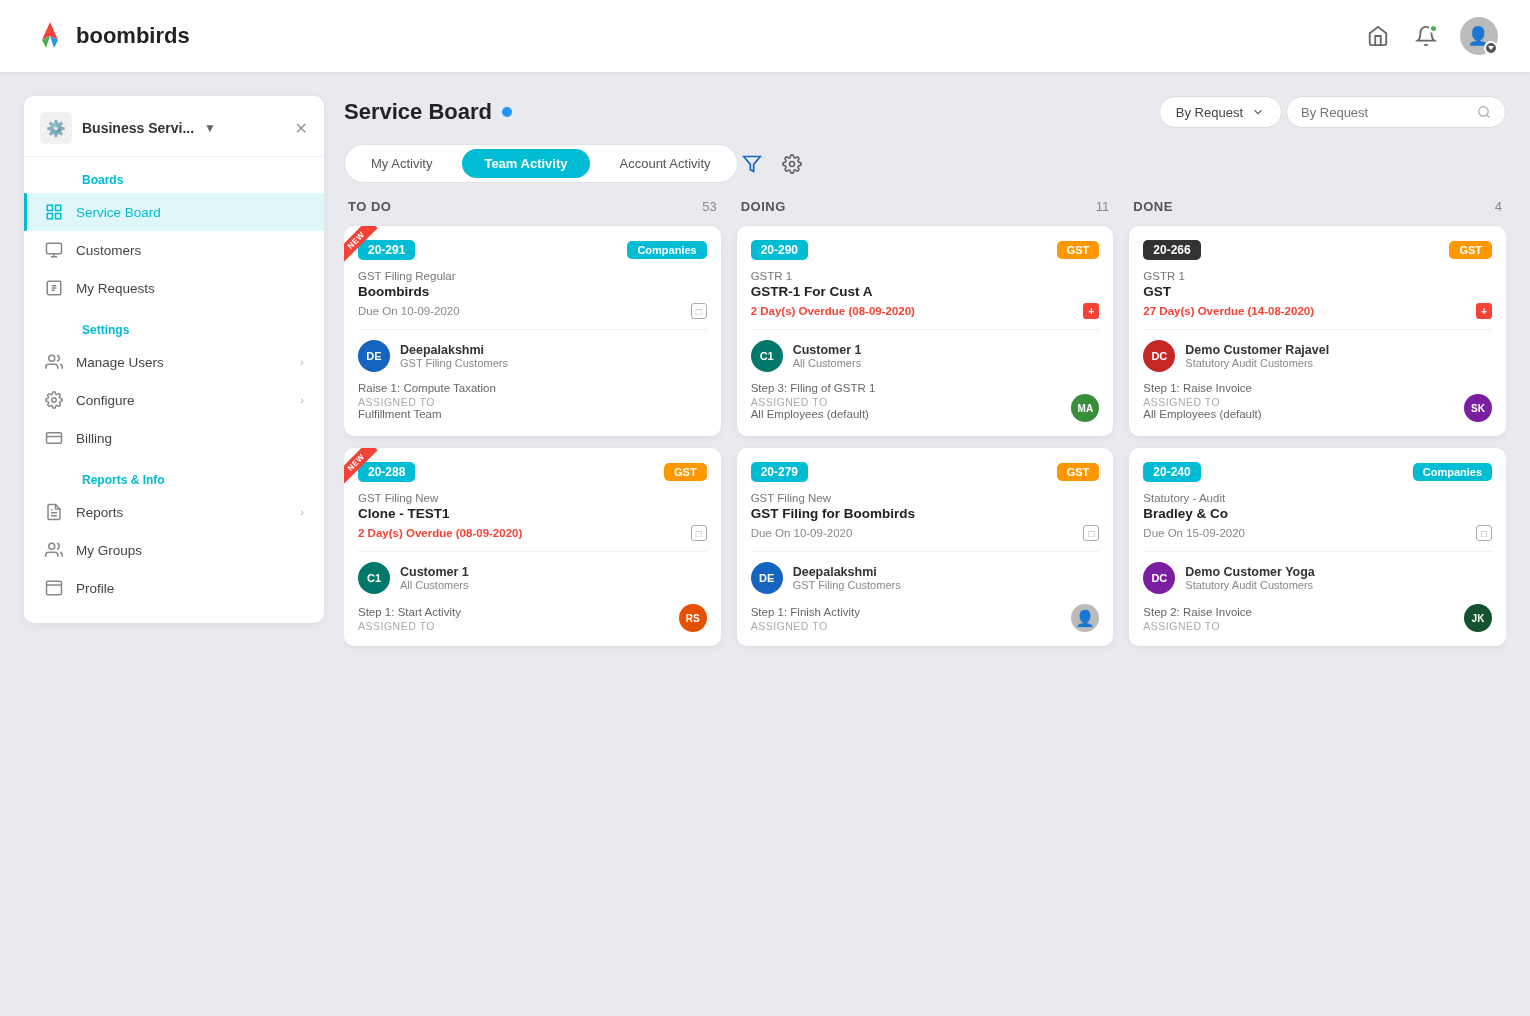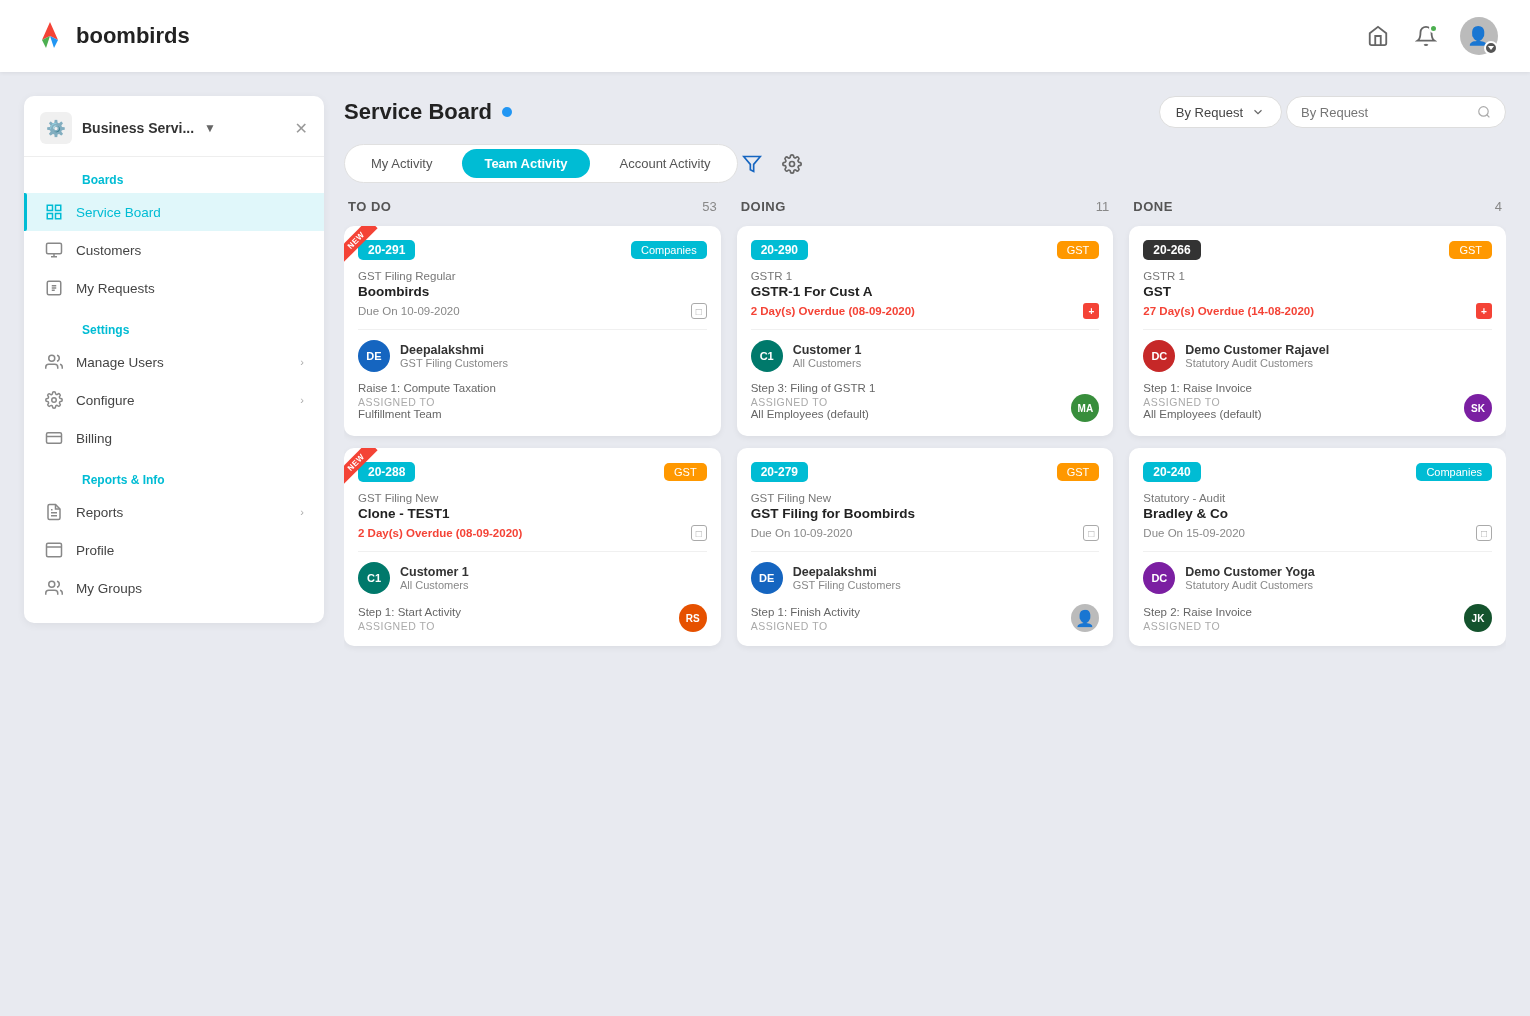--- a/index.html
+++ b/index.html
@@ -352,21 +352,21 @@
       font-size: 12px;
       font-weight: 700;
       color: #fff;
     }
     .badge-teal { background: #00bcd4; }
     .badge-dark { background: #333; }
     .tag-badge {
       border-radius: 5px;
       padding: 3px 10px;
       font-size: 11px;
-      font-weight: 400;
+      font-weight: 700;
     }
     .tag-companies { background: #00bcd4; color: #fff; }
     .tag-gst { background: #ff9800; color: #fff; }
 
     .new-ribbon {
       position: absolute;
       top: 0;
       left: 0;
       width: 44px;
       height: 44px;
@@ -630,36 +630,36 @@
             <line x1="16" y1="17" x2="8" y2="17"></line>
             <polyline points="10 9 9 9 8 9"></polyline>
           </svg>
       </span>
       <span class="sidebar-item-label">Reports</span>
       <span class="sidebar-item-arrow">›</span>
     </div>
     <div class="sidebar-item">
       <span class="sidebar-item-icon">
         <svg width="18" height="18" viewBox="0 0 24 24" fill="none" stroke="#888" stroke-width="2">
-            <rect x="2" y="3" width="20" height="18" rx="2"></rect>
-            <line x1="2" y1="8" x2="22" y2="8"></line>
-          </svg>
-      </span>
-      <span class="sidebar-item-label">Profile</span>
-    </div>
-    <div class="sidebar-item">
-      <span class="sidebar-item-icon">
-        <svg width="18" height="18" viewBox="0 0 24 24" fill="none" stroke="#888" stroke-width="2">
             <path d="M17 21v-2a4 4 0 0 0-4-4H5a4 4 0 0 0-4 4v2"></path>
             <circle cx="9" cy="7" r="4"></circle>
             <path d="M23 21v-2a4 4 0 0 0-3-3.87"></path>
             <path d="M16 3.13a4 4 0 0 1 0 7.75"></path>
           </svg>
       </span>
       <span class="sidebar-item-label">My Groups</span>
+    </div>
+    <div class="sidebar-item">
+      <span class="sidebar-item-icon">
+        <svg width="18" height="18" viewBox="0 0 24 24" fill="none" stroke="#888" stroke-width="2">
+            <rect x="2" y="3" width="20" height="18" rx="2"></rect>
+            <line x1="2" y1="8" x2="22" y2="8"></line>
+          </svg>
+      </span>
+      <span class="sidebar-item-label">Profile</span>
     </div>
   </div>
 
   <div class="content-area">
 
     <div class="page-header">
       <div class="page-title-row">
         <span class="page-title">Service Board</span>
         <div class="page-title-dot"></div>
       </div>

